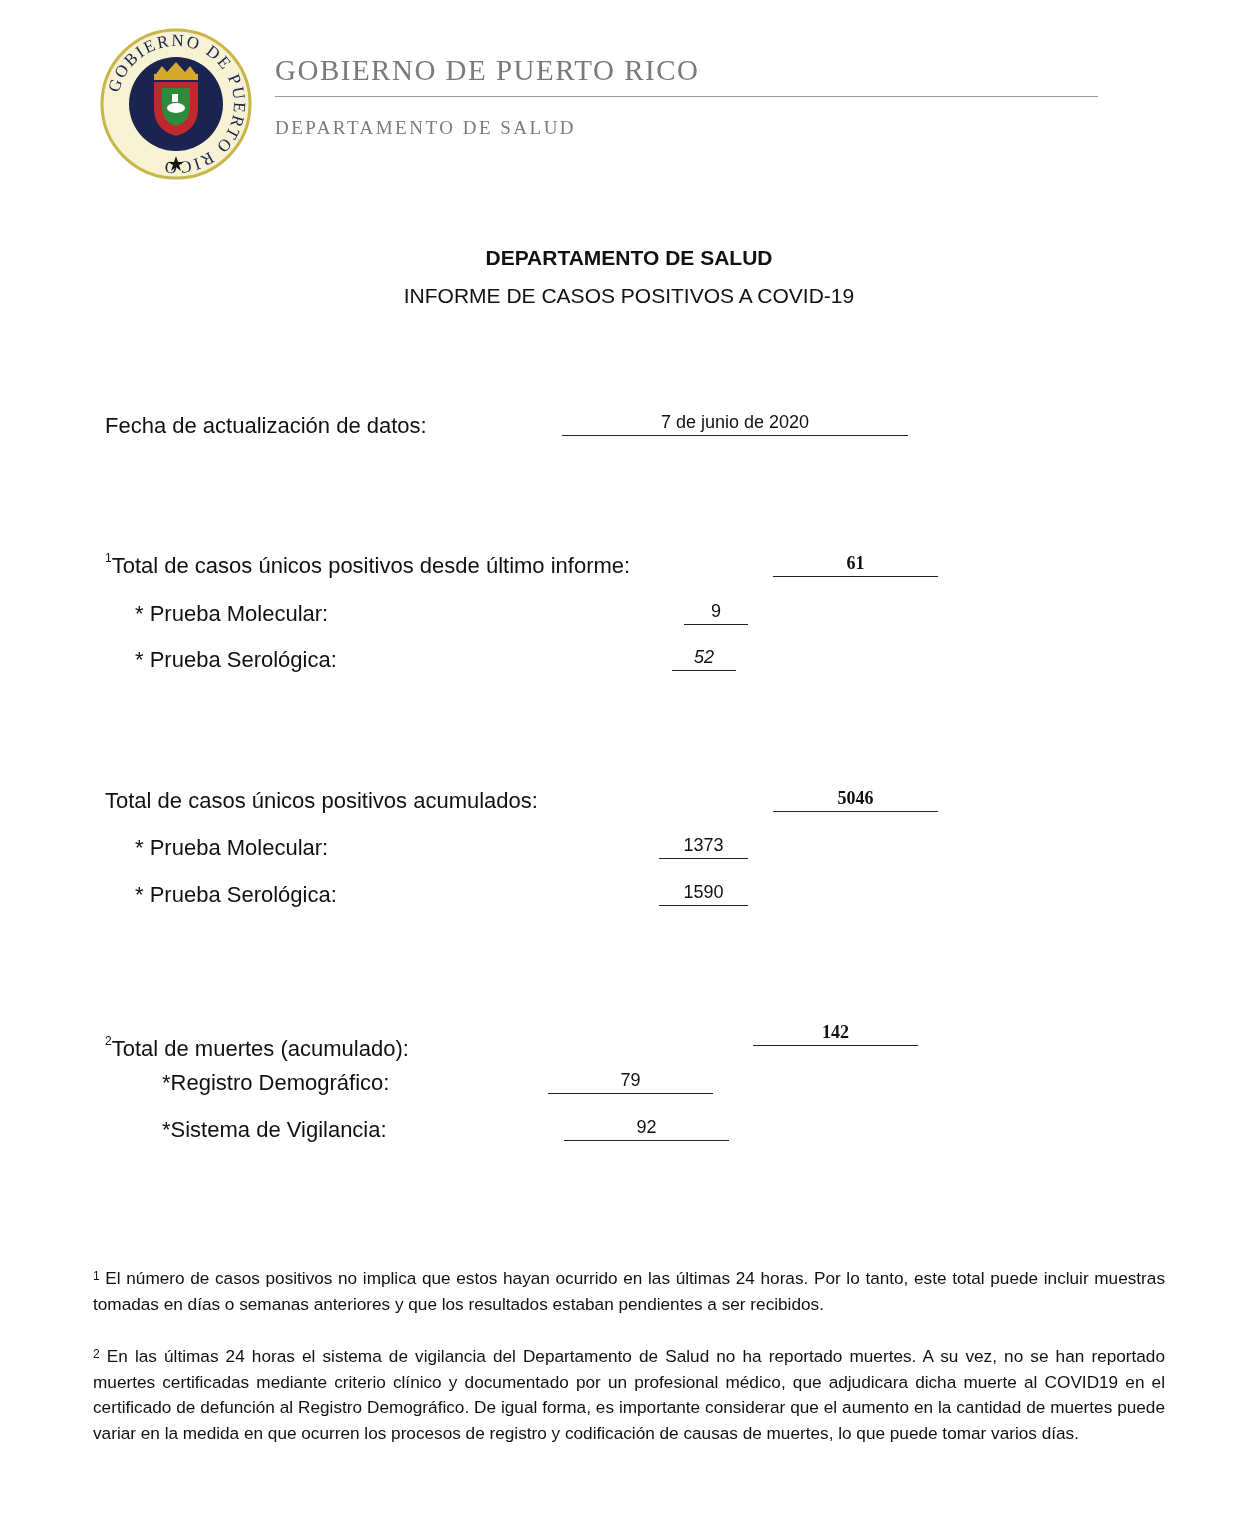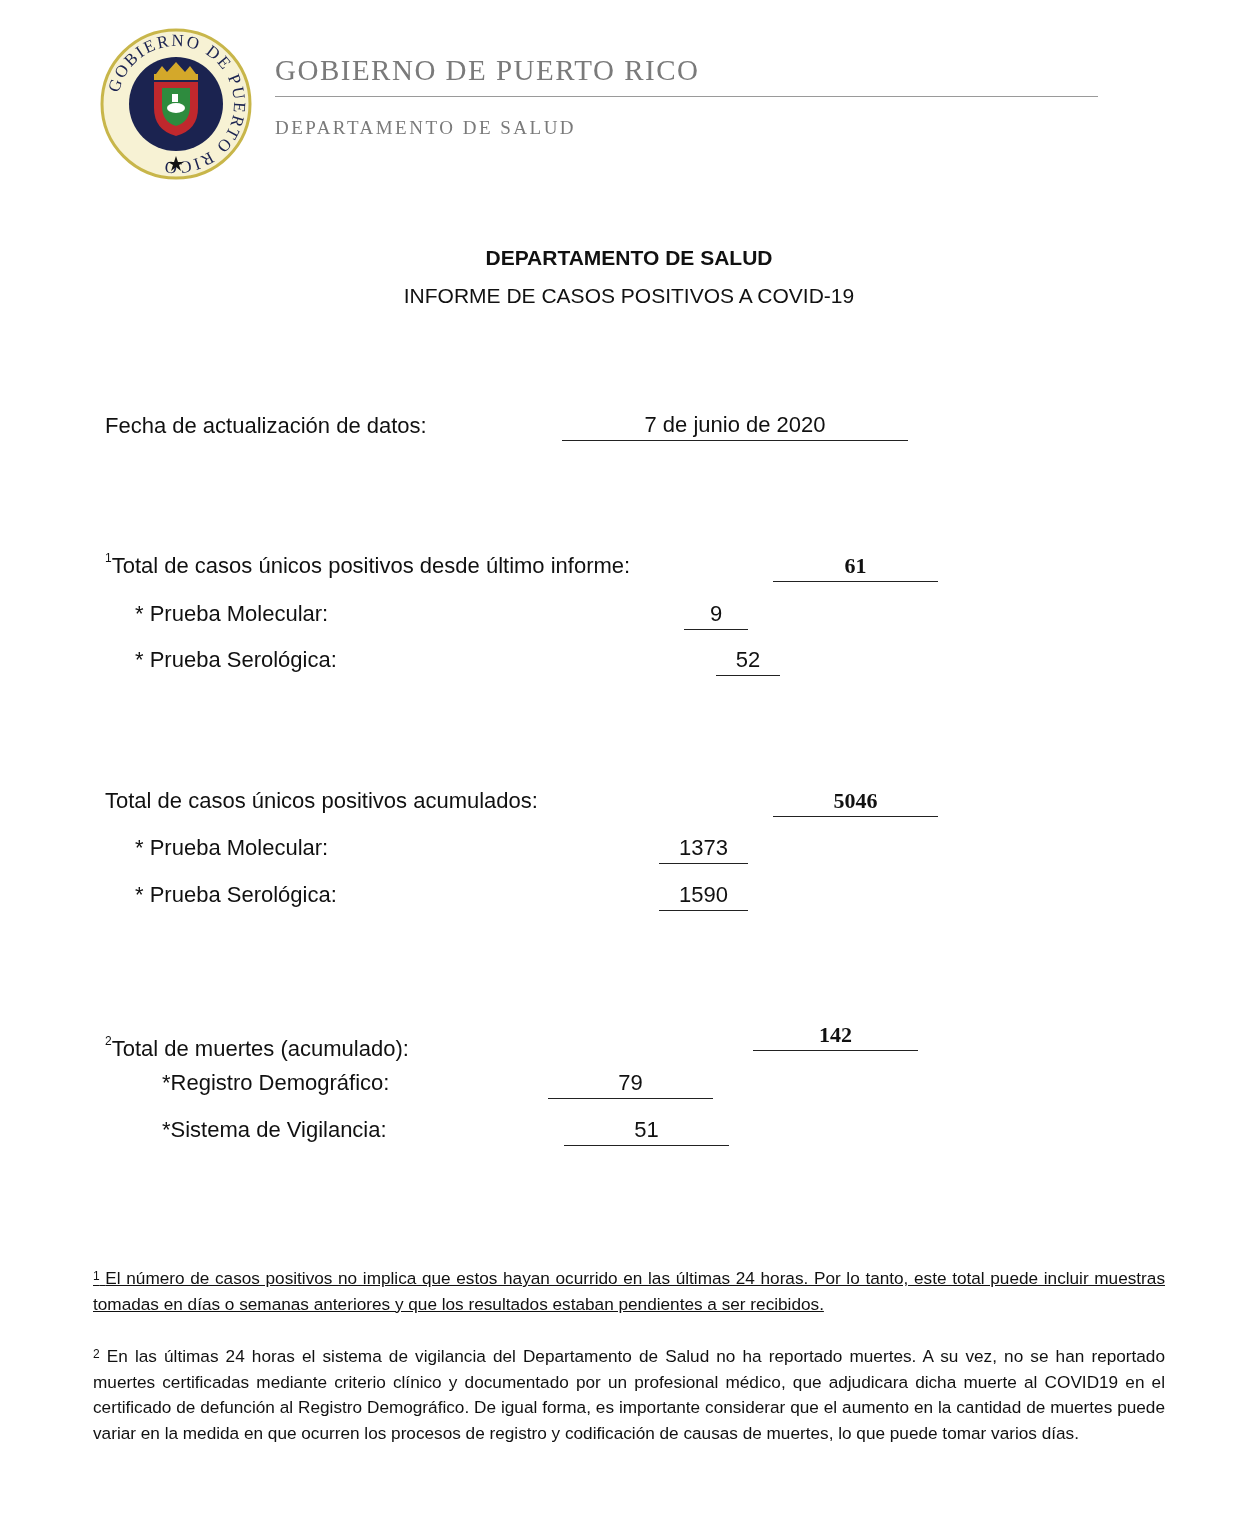--- a/index.html
+++ b/index.html
@@ -6,21 +6,21 @@
   body{width:1241px;height:1520px;position:relative;overflow:hidden;font-family:"Liberation Sans",sans-serif;color:#111;}
   .abs{position:absolute;}
   .seal{left:100px;top:28px;width:152px;height:152px;}
   .hdr-title{left:275px;top:54px;font-family:"Liberation Serif",serif;font-size:29px;letter-spacing:1.5px;color:#7a7a7a;white-space:nowrap;}
   .hdr-rule{left:275px;top:96px;width:823px;height:1px;background:#9a9a9a;}
   .hdr-sub{left:275px;top:117px;font-family:"Liberation Serif",serif;font-size:19px;letter-spacing:2.5px;color:#7a7a7a;white-space:nowrap;}
   .center{left:0;width:1258px;text-align:center;white-space:nowrap;}
   .doc-title{top:246px;font-size:21px;font-weight:bold;}
   .doc-sub{top:284px;font-size:21px;}
   .lbl{font-size:22px;white-space:nowrap;}
-  .val{font-size:22px;text-align:center;border-bottom:1.5px solid #222;padding-bottom:2px;white-space:nowrap;}
+  .val{font-size:18px;text-align:center;border-bottom:1.5px solid #222;padding-bottom:2px;white-space:nowrap;}
   .bold{font-weight:bold;font-family:Liberation Serif, serif;}
   sup{font-size:12px;vertical-align:top;position:relative;top:-2px;}
   .foot{font-size:17.2px;line-height:25.5px;text-align:justify;width:1072px;left:93px;}
 </style>
 </head>
 <body>
 
 <div class="abs seal">
   <svg width="152" height="152" viewBox="0 0 152 152">
     <defs>
@@ -48,30 +48,30 @@
 <div class="abs center doc-sub">INFORME DE CASOS POSITIVOS A COVID-19</div>
 
 <div class="abs lbl" style="left:105px;top:413px;">Fecha de actualización de datos:</div>
 <div class="abs val" style="left:562px;top:412px;width:346px;">7 de junio de 2020</div>
 
 <div class="abs lbl" style="left:105px;top:553px;"><sup>1</sup><span>Total de casos únicos positivos desde último informe:</span></div>
 <div class="abs val bold" style="left:773px;top:553px;width:165px;">61</div>
 <div class="abs lbl" style="left:135px;top:601px;">* Prueba Molecular:</div>
 <div class="abs val" style="left:684px;top:601px;width:64px;">9</div>
 <div class="abs lbl" style="left:135px;top:647px;">* Prueba Serológica:</div>
-<div class="abs val" style="left:716px;top:647px;width:64px;">52</div>
+<div class="abs val" style="left:672px;top:647px;width:64px;font-style:italic;">52</div>
 
 <div class="abs lbl" style="left:105px;top:788px;">Total de casos únicos positivos acumulados:</div>
 <div class="abs val bold" style="left:773px;top:788px;width:165px;">5046</div>
 <div class="abs lbl" style="left:135px;top:835px;">* Prueba Molecular:</div>
 <div class="abs val" style="left:659px;top:835px;width:89px;">1373</div>
 <div class="abs lbl" style="left:135px;top:882px;">* Prueba Serológica:</div>
 <div class="abs val" style="left:659px;top:882px;width:89px;">1590</div>
 
 <div class="abs lbl" style="left:105px;top:1026px;margin-top:10px;"><sup>2</sup><span>Total de muertes (acumulado):</span></div>
 <div class="abs val bold" style="left:753px;top:1022px;width:165px;">142</div>
 <div class="abs lbl" style="left:162px;top:1070px;">*Registro Demográfico:</div>
 <div class="abs val" style="left:548px;top:1070px;width:165px;">79</div>
 <div class="abs lbl" style="left:162px;top:1117px;">*Sistema de Vigilancia:</div>
-<div class="abs val" style="left:564px;top:1117px;width:165px;">51</div>
+<div class="abs val" style="left:564px;top:1117px;width:165px;">92</div>
 
-<div class="abs foot" style="top:1266px;text-decoration:underline;"><sup>1</sup> <span>El número de casos positivos no implica que estos hayan ocurrido en las últimas 24 horas. Por lo tanto, este total puede incluir muestras tomadas en días o semanas anteriores y que los resultados estaban pendientes a ser recibidos.</span></div>
+<div class="abs foot" style="top:1266px;"><sup>1</sup> <span>El número de casos positivos no implica que estos hayan ocurrido en las últimas 24 horas. Por lo tanto, este total puede incluir muestras tomadas en días o semanas anteriores y que los resultados estaban pendientes a ser recibidos.</span></div>
 <div class="abs foot" style="top:1344px;"><sup>2</sup> <span>En las últimas 24 horas el sistema de vigilancia del Departamento de Salud no ha reportado muertes. A su vez, no se han reportado muertes certificadas mediante criterio clínico y documentado por un profesional médico, que adjudicara dicha muerte al COVID19 en el certificado de defunción al Registro Demográfico. De igual forma, es importante considerar que el aumento en la cantidad de muertes puede variar en la medida en que ocurren los procesos de registro y codificación de causas de muertes, lo que puede tomar varios días.</span></div>
 
 </body></html>

